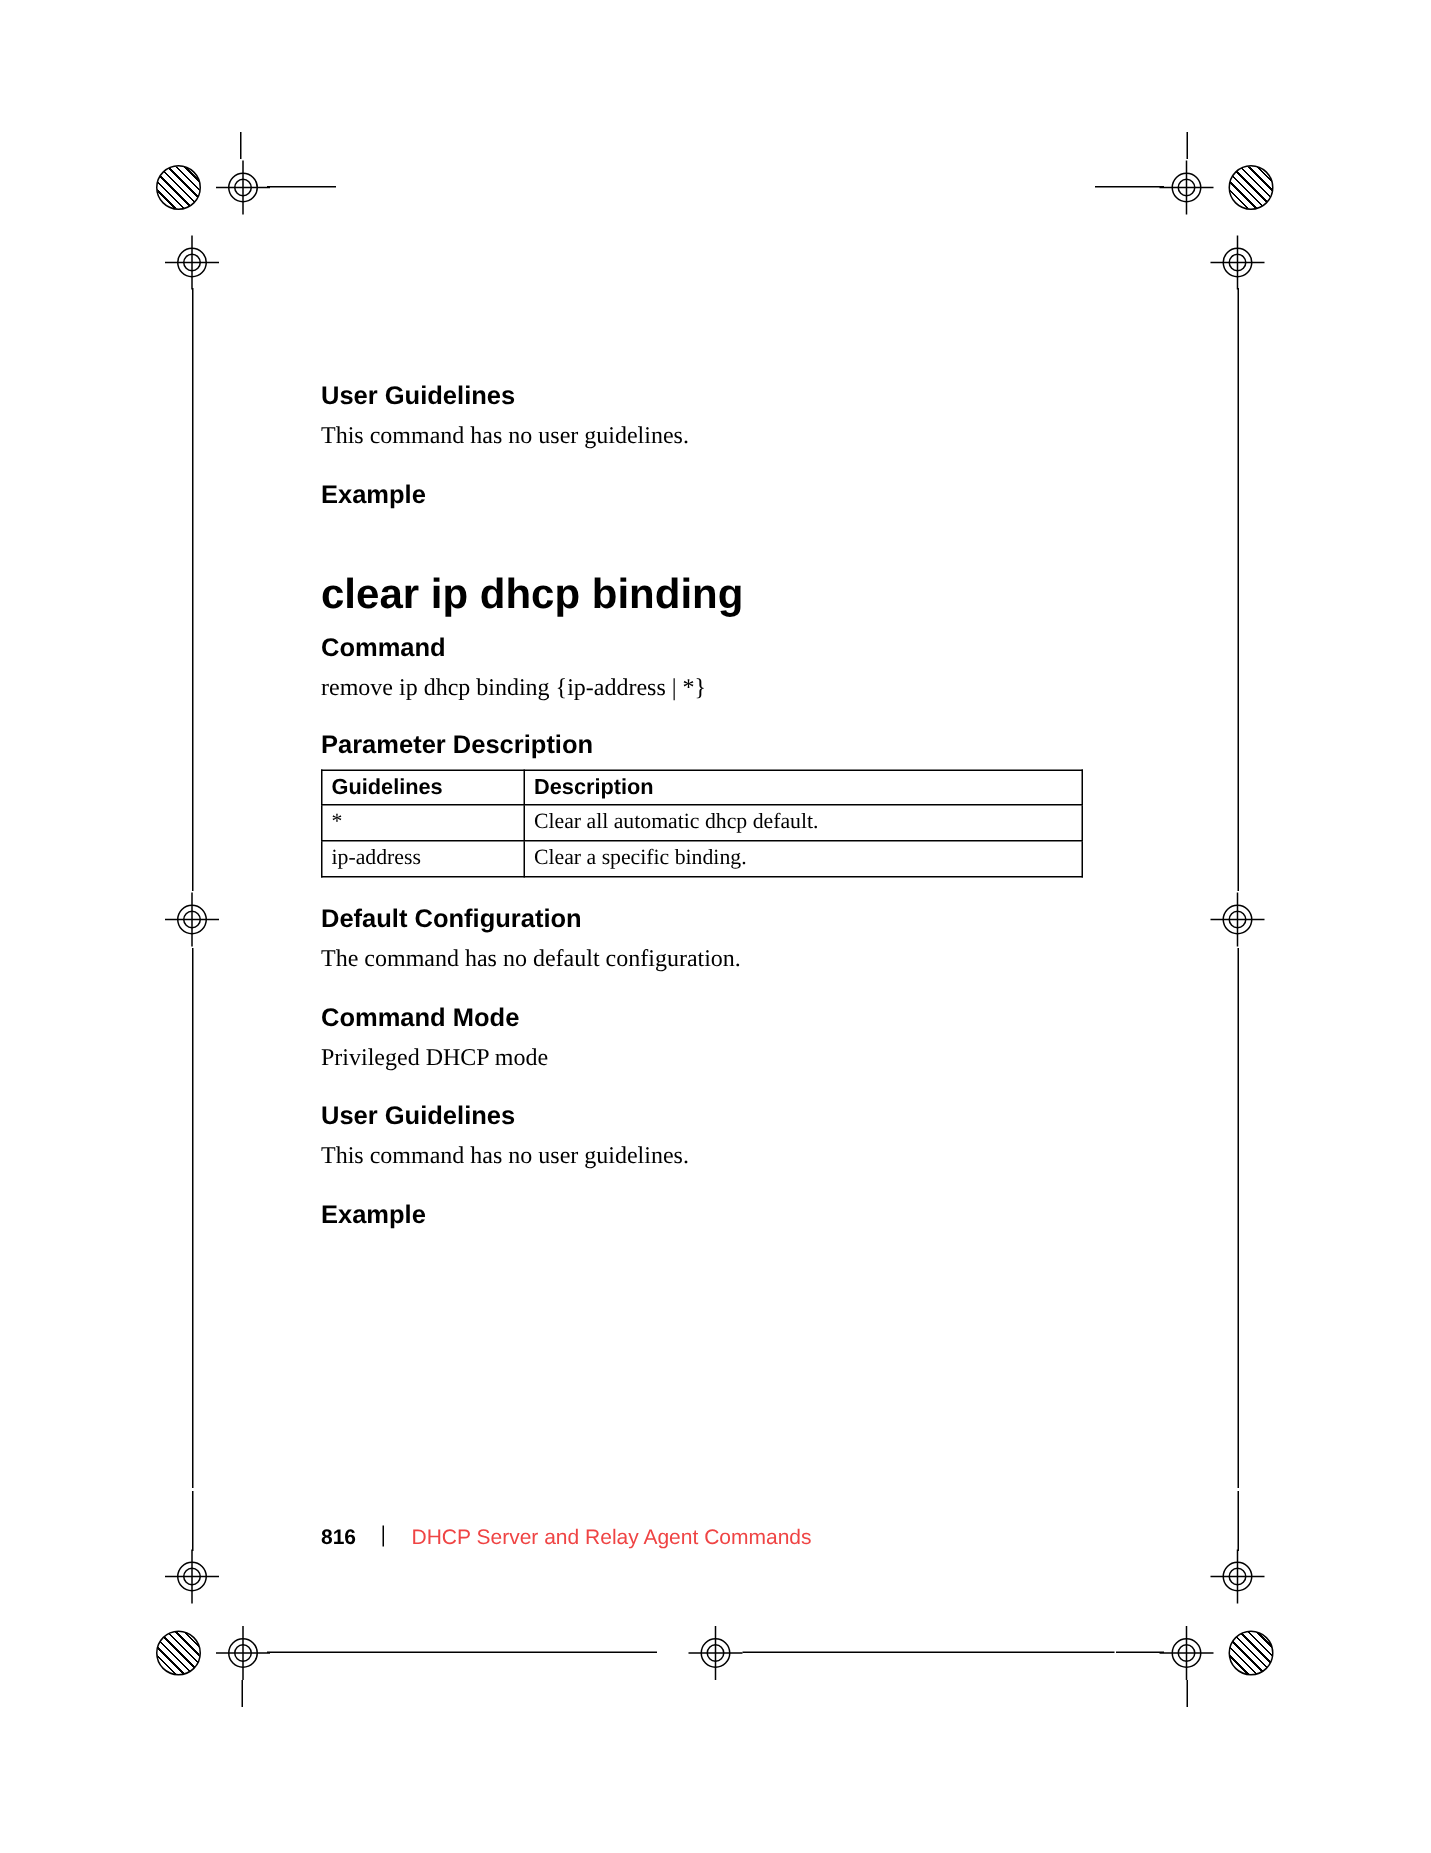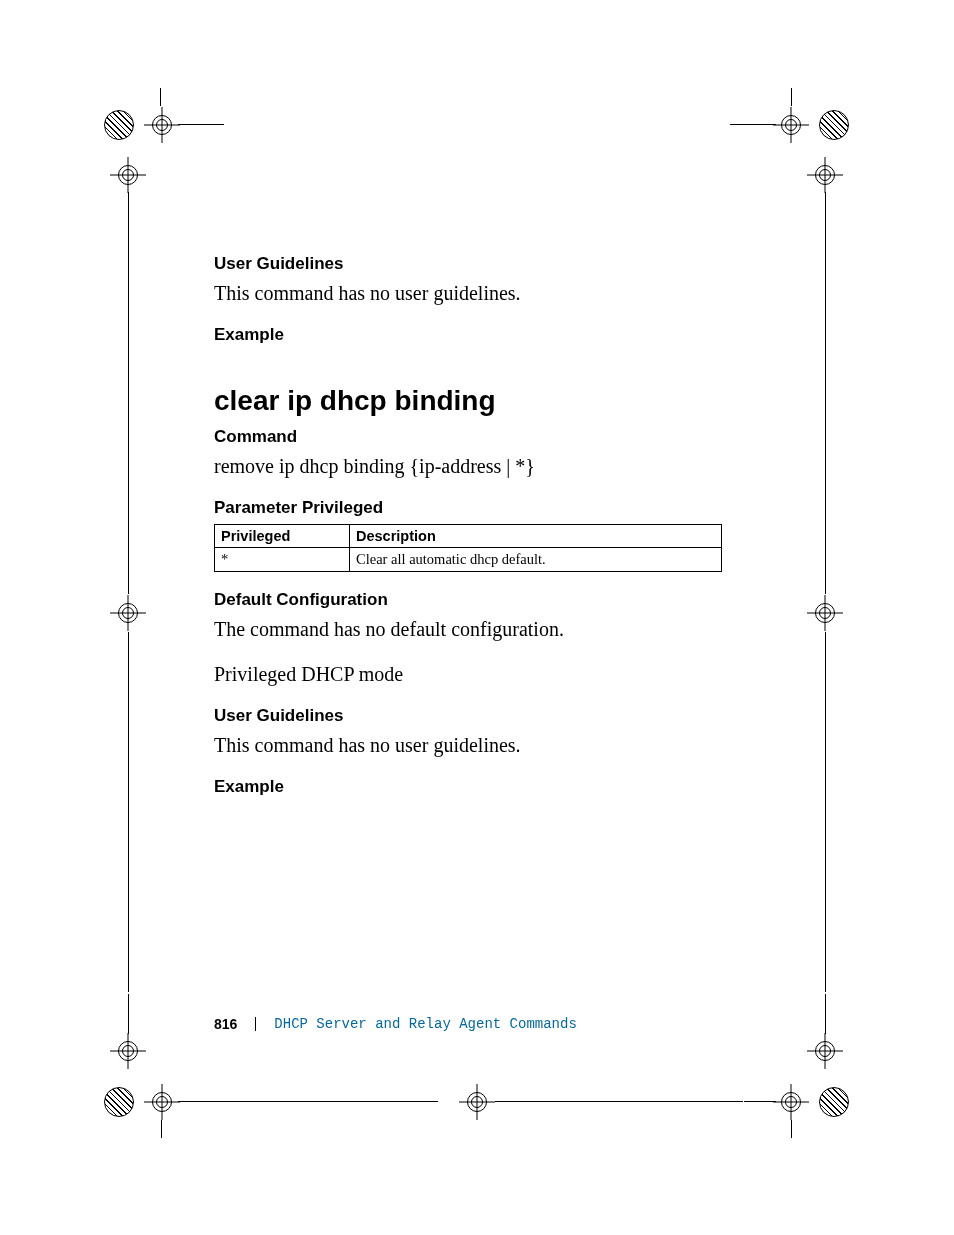--- a/index.html
+++ b/index.html
@@ -68,21 +68,21 @@
     width: 508px;
   }
   .h-sub {
     font-family: "Helvetica Neue", Helvetica, Arial, sans-serif;
     font-weight: 700;
     font-size: 17px;
     margin: 0 0 6px 0;
     color: #000;
   }
   .body {
-    font-size: 20px;
+    font-size: 16px;
     line-height: 1.35;
     margin: 0 0 18px 0;
   }
   .h1 {
     font-family: "Helvetica Neue", Helvetica, Arial, sans-serif;
     font-weight: 700;
     font-size: 28px;
     margin: 40px 0 10px 0;
   }
   .strong { font-weight: 700; }
@@ -119,22 +119,22 @@
     gap: 18px;
   }
   .footer .pageno {
     font-family: "Helvetica Neue", Helvetica, Arial, sans-serif;
     font-weight: 700;
   }
   .footer .sep {
     width: 1px; height: 14px; background: #000;
   }
   .footer .title {
-    font-family: Liberation Mono, monospace;
-    color: #0369a1;
+    font-family: Liberation Sans, sans-serif;
+    color: #ef4444;
   }
 </style>
 </head>
 <body>
 
 <div class="reg-layer">
 
   <div class="reg hatched" style="left:104px; top:110px;"></div>
   <div class="crosshair" style="left:146px; top:109px;">
       <span class="ring"></span>
@@ -213,39 +213,44 @@
   <p class="h-sub">User Guidelines</p>
   <p class="body">This command has no user guidelines.</p>
 
   <p class="h-sub">Example</p>
 
   <p class="h1">clear ip dhcp binding</p>
 
   <p class="h-sub">Command</p>
   <p class="body">remove ip dhcp binding {ip-address | *}</p>
 
-  <p class="h-sub">Parameter Privileged</p>
+  <p class="h-sub">Parameter Description</p>
   <table class="param">
     <thead>
       <tr>
-        <th class="col-param">Privileged</th>
+        <th class="col-param">Guidelines</th>
         <th>Description</th>
       </tr>
     </thead>
     <tbody>
       <tr>
         <td>*</td>
         <td>Clear all automatic dhcp default.</td>
       </tr>
+      <tr>
+        <td>ip-address</td>
+        <td>Clear a specific binding.</td>
+      </tr>
     </tbody>
   </table>
 
   <p class="h-sub">Default Configuration</p>
   <p class="body">The command has no default configuration.</p>
 
+  <p class="h-sub">Command Mode</p>
   <p class="body">Privileged DHCP mode</p>
 
   <p class="h-sub">User Guidelines</p>
   <p class="body">This command has no user guidelines.</p>
 
   <p class="h-sub" style="margin-bottom:0;">Example</p>
 </div>
 
 <div class="footer">
   <span class="pageno">816</span>

